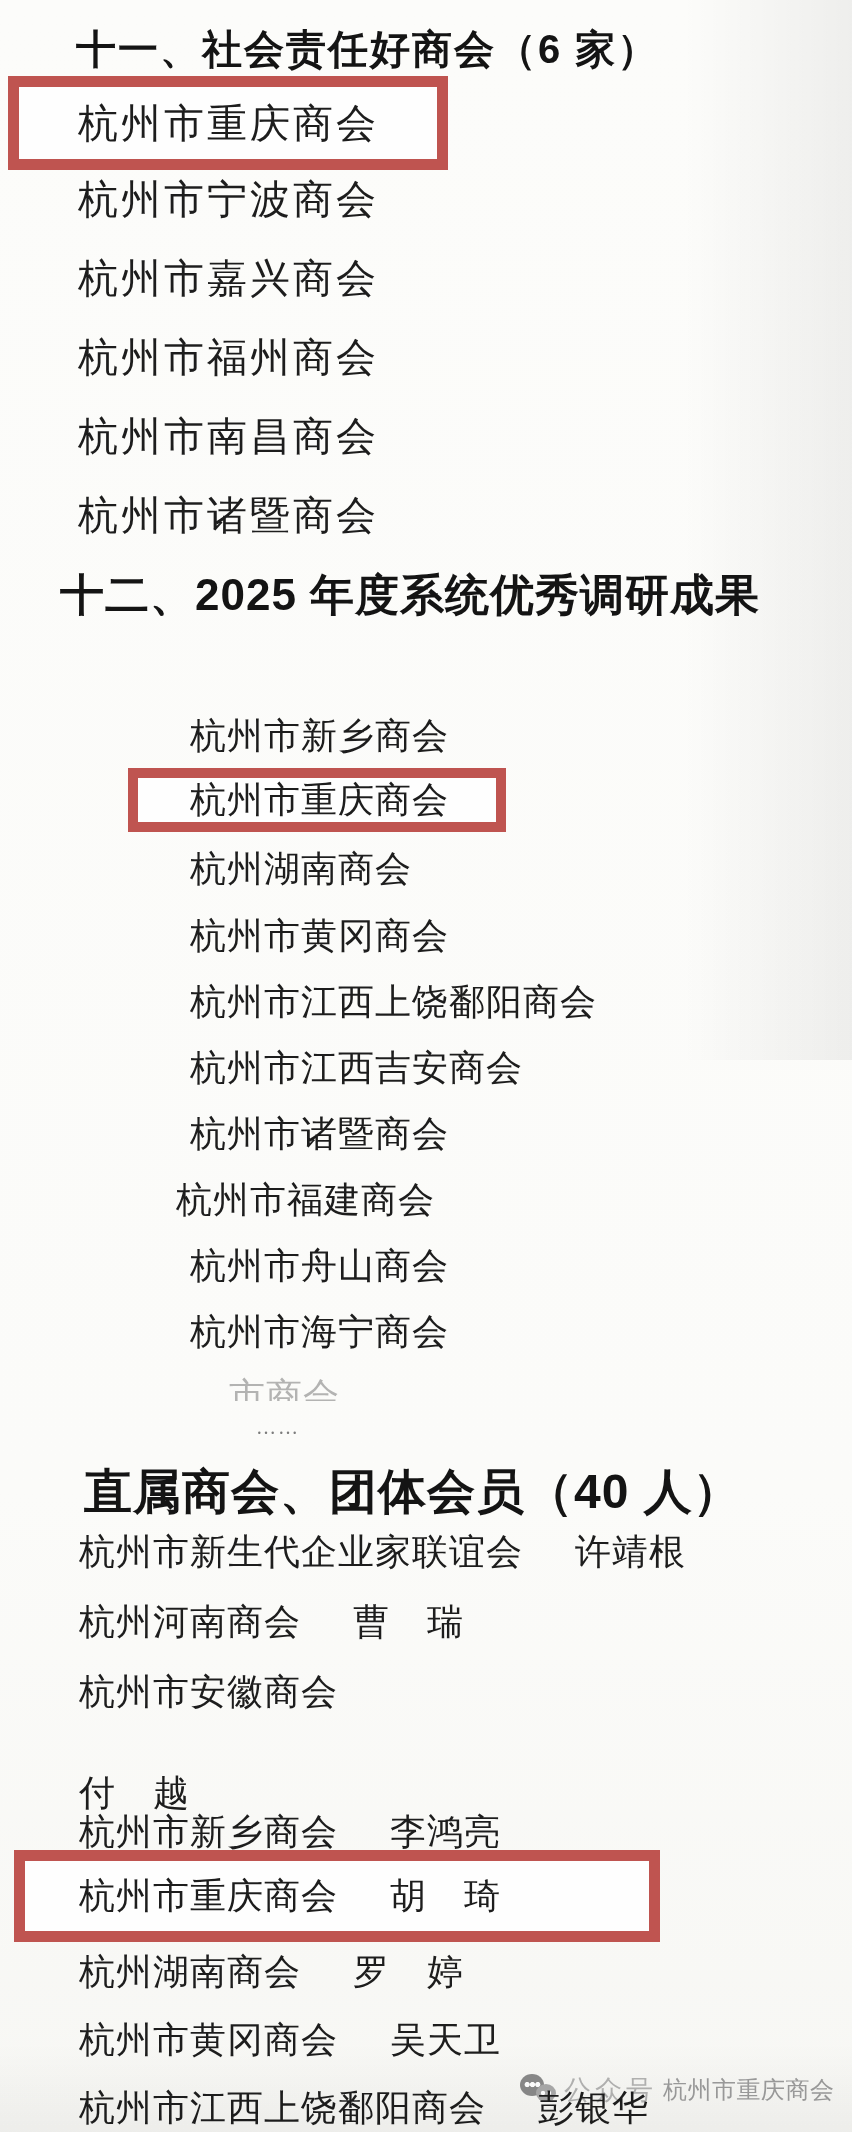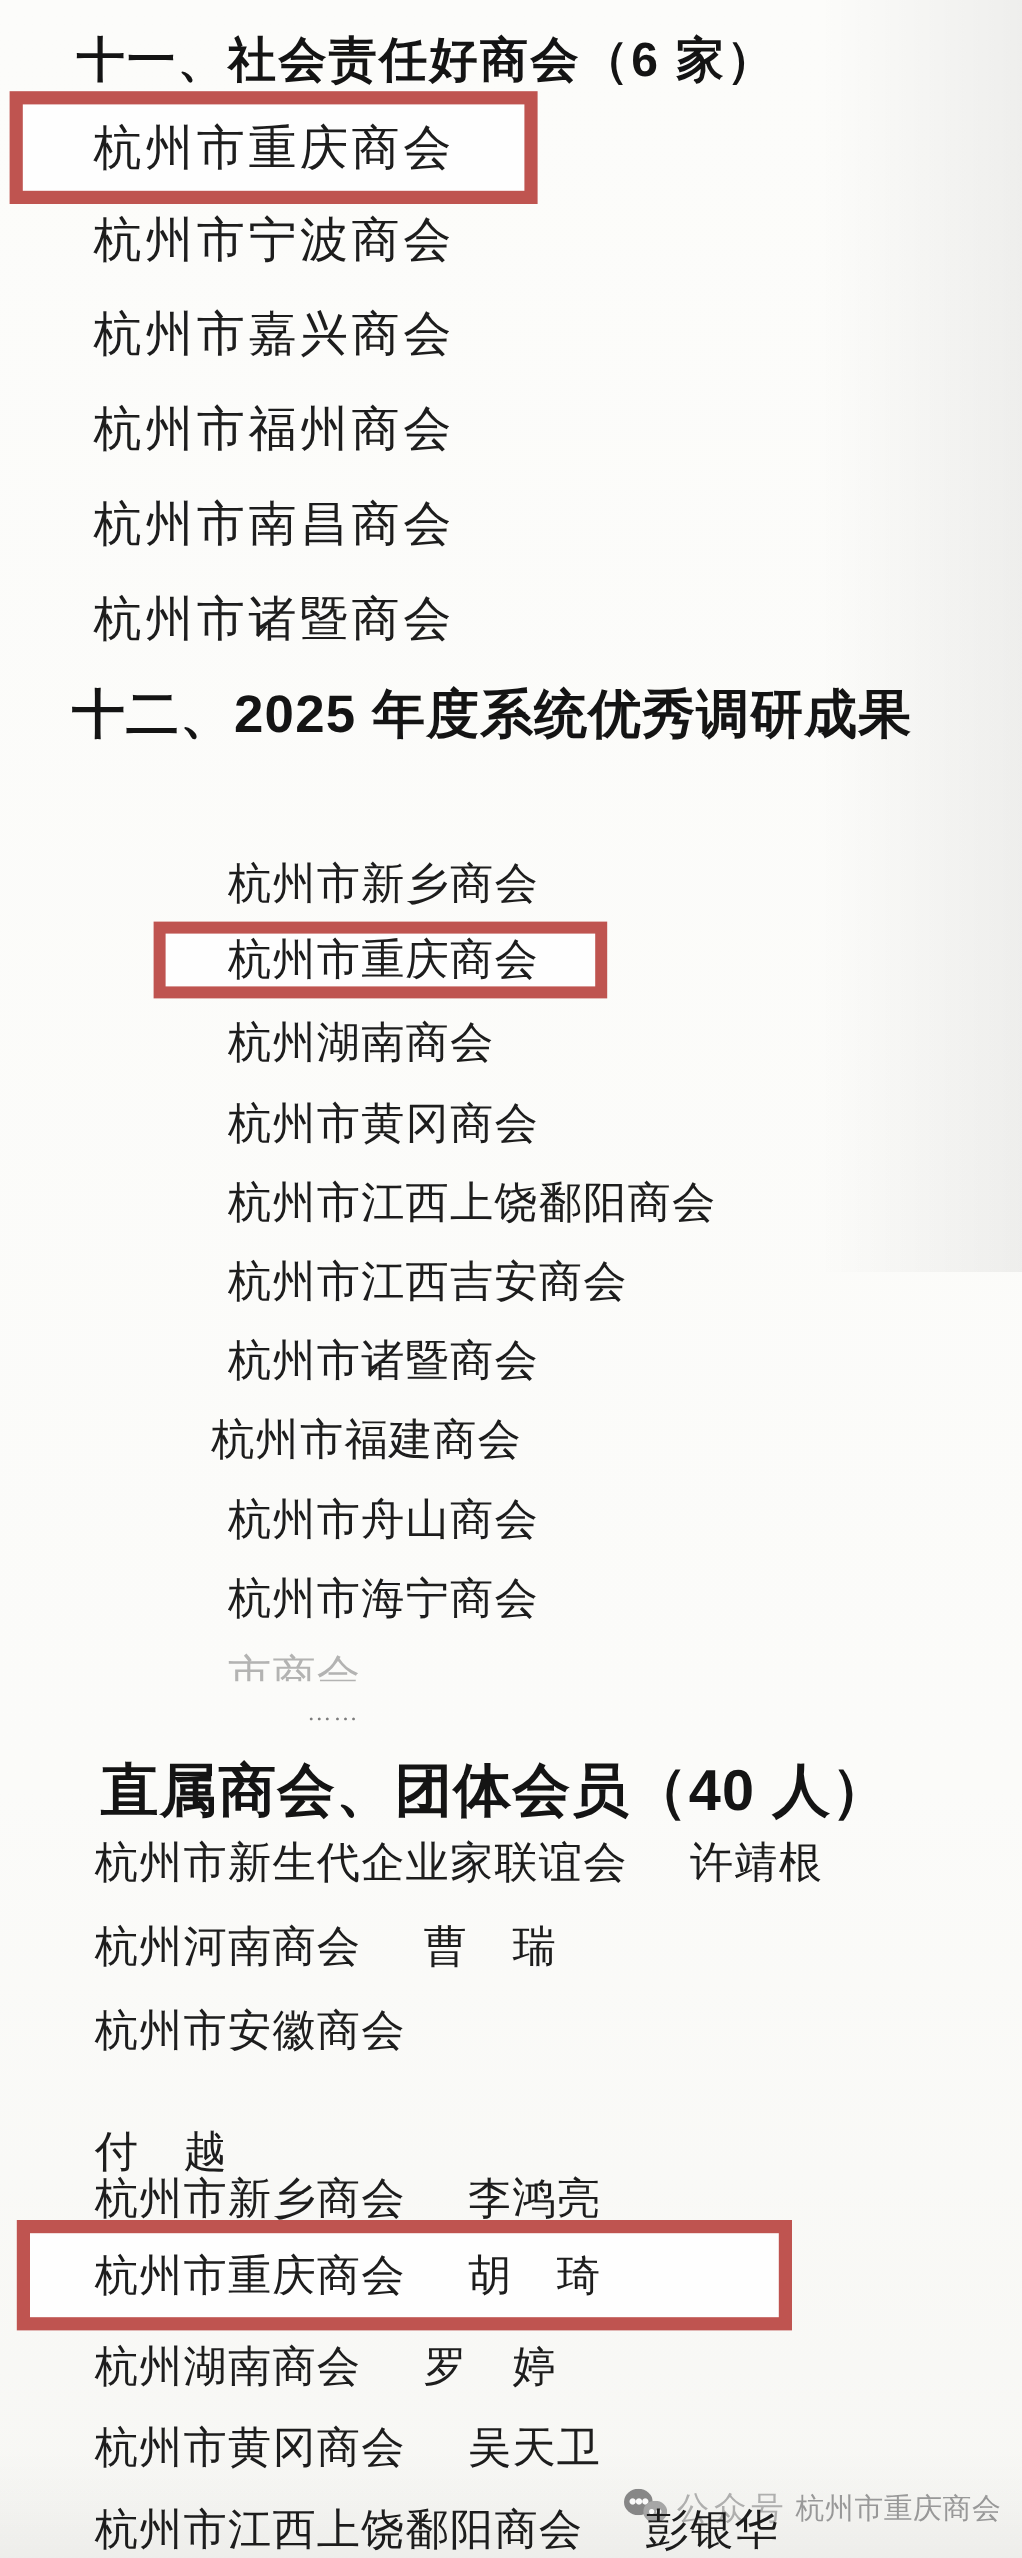--- a/index.html
+++ b/index.html
@@ -145,21 +145,21 @@
   }
 </style>
 </head>
 <body style="background: rgb(251, 251, 249);">
 
 <div class="page">
 
   <div class="scan-shade"></div>
   <div class="scan-shade-bottom"></div>
 
-  <h2 class="h h1" style="left:64px; top:22px;">十一、社会责任好商会（6 家）</h2>
+  <h2 class="h h1" style="left:76px; top:22px;">十一、社会责任好商会（6 家）</h2>
 
   <div class="hlbox" style="left:8px; top:76px; width:440px; height:94px;">
     <span class="boxtext s1" style="margin-left:59px;">杭州市重庆商会</span>
   </div>
 
   <div class="row s1" style="left:78px; top:172px;">杭州市宁波商会</div>
   <div class="row s1" style="left:78px; top:251px;">杭州市嘉兴商会</div>
   <div class="row s1" style="left:78px; top:330px;">杭州市福州商会</div>
   <div class="row s1" style="left:78px; top:409px;">杭州市南昌商会</div>
   <div class="row s1" style="left:78px; top:488px;">杭州市诸暨商会</div>
@@ -174,21 +174,21 @@
 
   <div class="row s2" style="left:190px; top:845px;">杭州湖南商会</div>
   <div class="row s2" style="left:190px; top:912px;">杭州市黄冈商会</div>
   <div class="row s2" style="left:190px; top:978px;">杭州市江西上饶鄱阳商会</div>
   <div class="row s2" style="left:190px; top:1044px;">杭州市江西吉安商会</div>
   <div class="row s2" style="left:190px; top:1110px;">杭州市诸暨商会</div>
   <div class="row s2" style="left:176px; top:1176px;">杭州市福建商会</div>
   <div class="row s2" style="left:190px; top:1242px;">杭州市舟山商会</div>
   <div class="row s2" style="left:190px; top:1308px;">杭州市海宁商会</div>
 
-  <div class="fragment" style="left:190px; top:1376px; width:150px; height:25px;">
+  <div class="fragment" style="left:190px; top:1376px; width:150px; height:25px;text-align:right;">
     <span>市商会</span>
   </div>
   <div class="dots" style="left:256px; top:1416px;">……</div>
 
   <h2 class="h h3" style="left:84px; top:1460px;">直属商会、团体会员（40 人）</h2>
 
   <div class="row s3" style="left:79px; top:1598px;">
     <span>杭州河南商会</span>
     <span>曹　瑞</span>
   </div>

